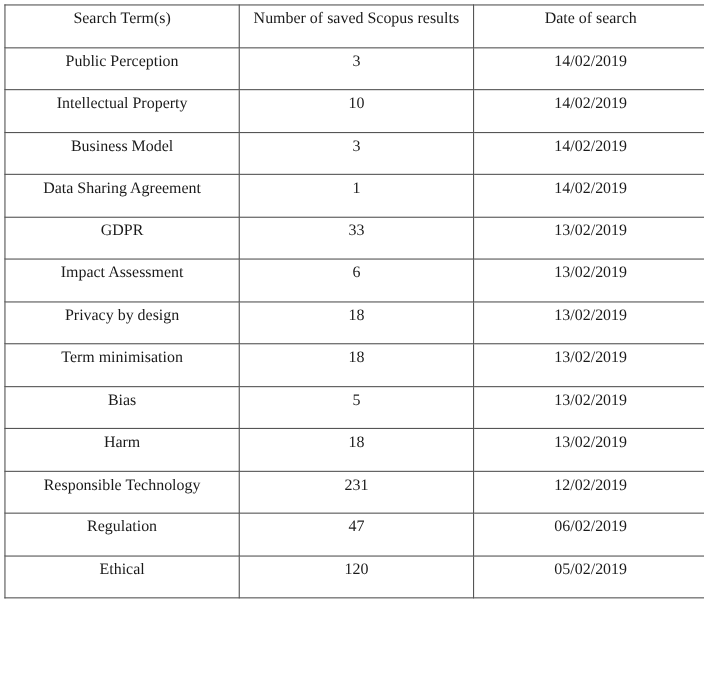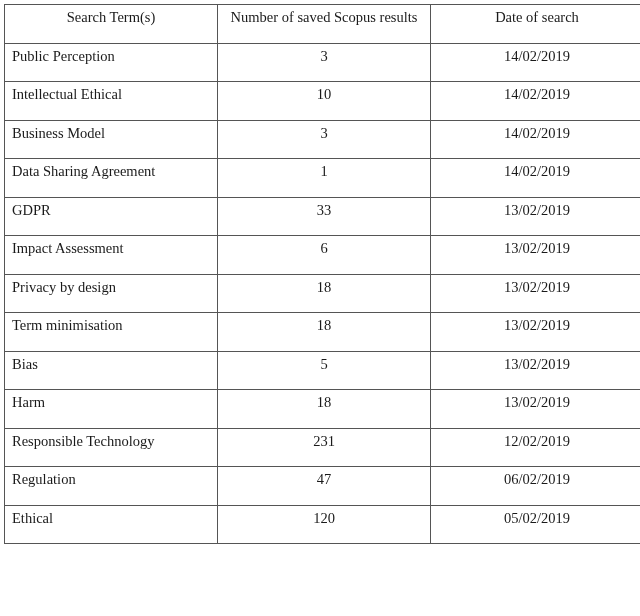--- a/index.html
+++ b/index.html
@@ -30,21 +30,21 @@
       vertical-align: top;
       font-size: 14.5px;
       font-weight: normal;
       line-height: 17px;
       box-sizing: border-box;
       white-space: nowrap;
       overflow: hidden;
     }
     tr { height: 38.5px; }
     th { text-align: center; }
-    td.term { text-align: left; }
+    td.term { text-align: center; }
     td.count, td.date { text-align: center; }
   </style>
 </head>
 <body>
 
 <table>
   <colgroup>
     <col class="c1">
       <col class="c2">
       <col class="c3">
@@ -56,21 +56,21 @@
       <th>Date of search</th>
     </tr>
   </thead>
   <tbody>
     <tr>
       <td class="term">Public Perception</td>
       <td class="count">3</td>
       <td class="date">14/02/2019</td>
     </tr>
     <tr>
-      <td class="term">Intellectual Ethical</td>
+      <td class="term">Intellectual Property</td>
       <td class="count">10</td>
       <td class="date">14/02/2019</td>
     </tr>
     <tr>
       <td class="term">Business Model</td>
       <td class="count">3</td>
       <td class="date">14/02/2019</td>
     </tr>
     <tr>
       <td class="term">Data Sharing Agreement</td>

